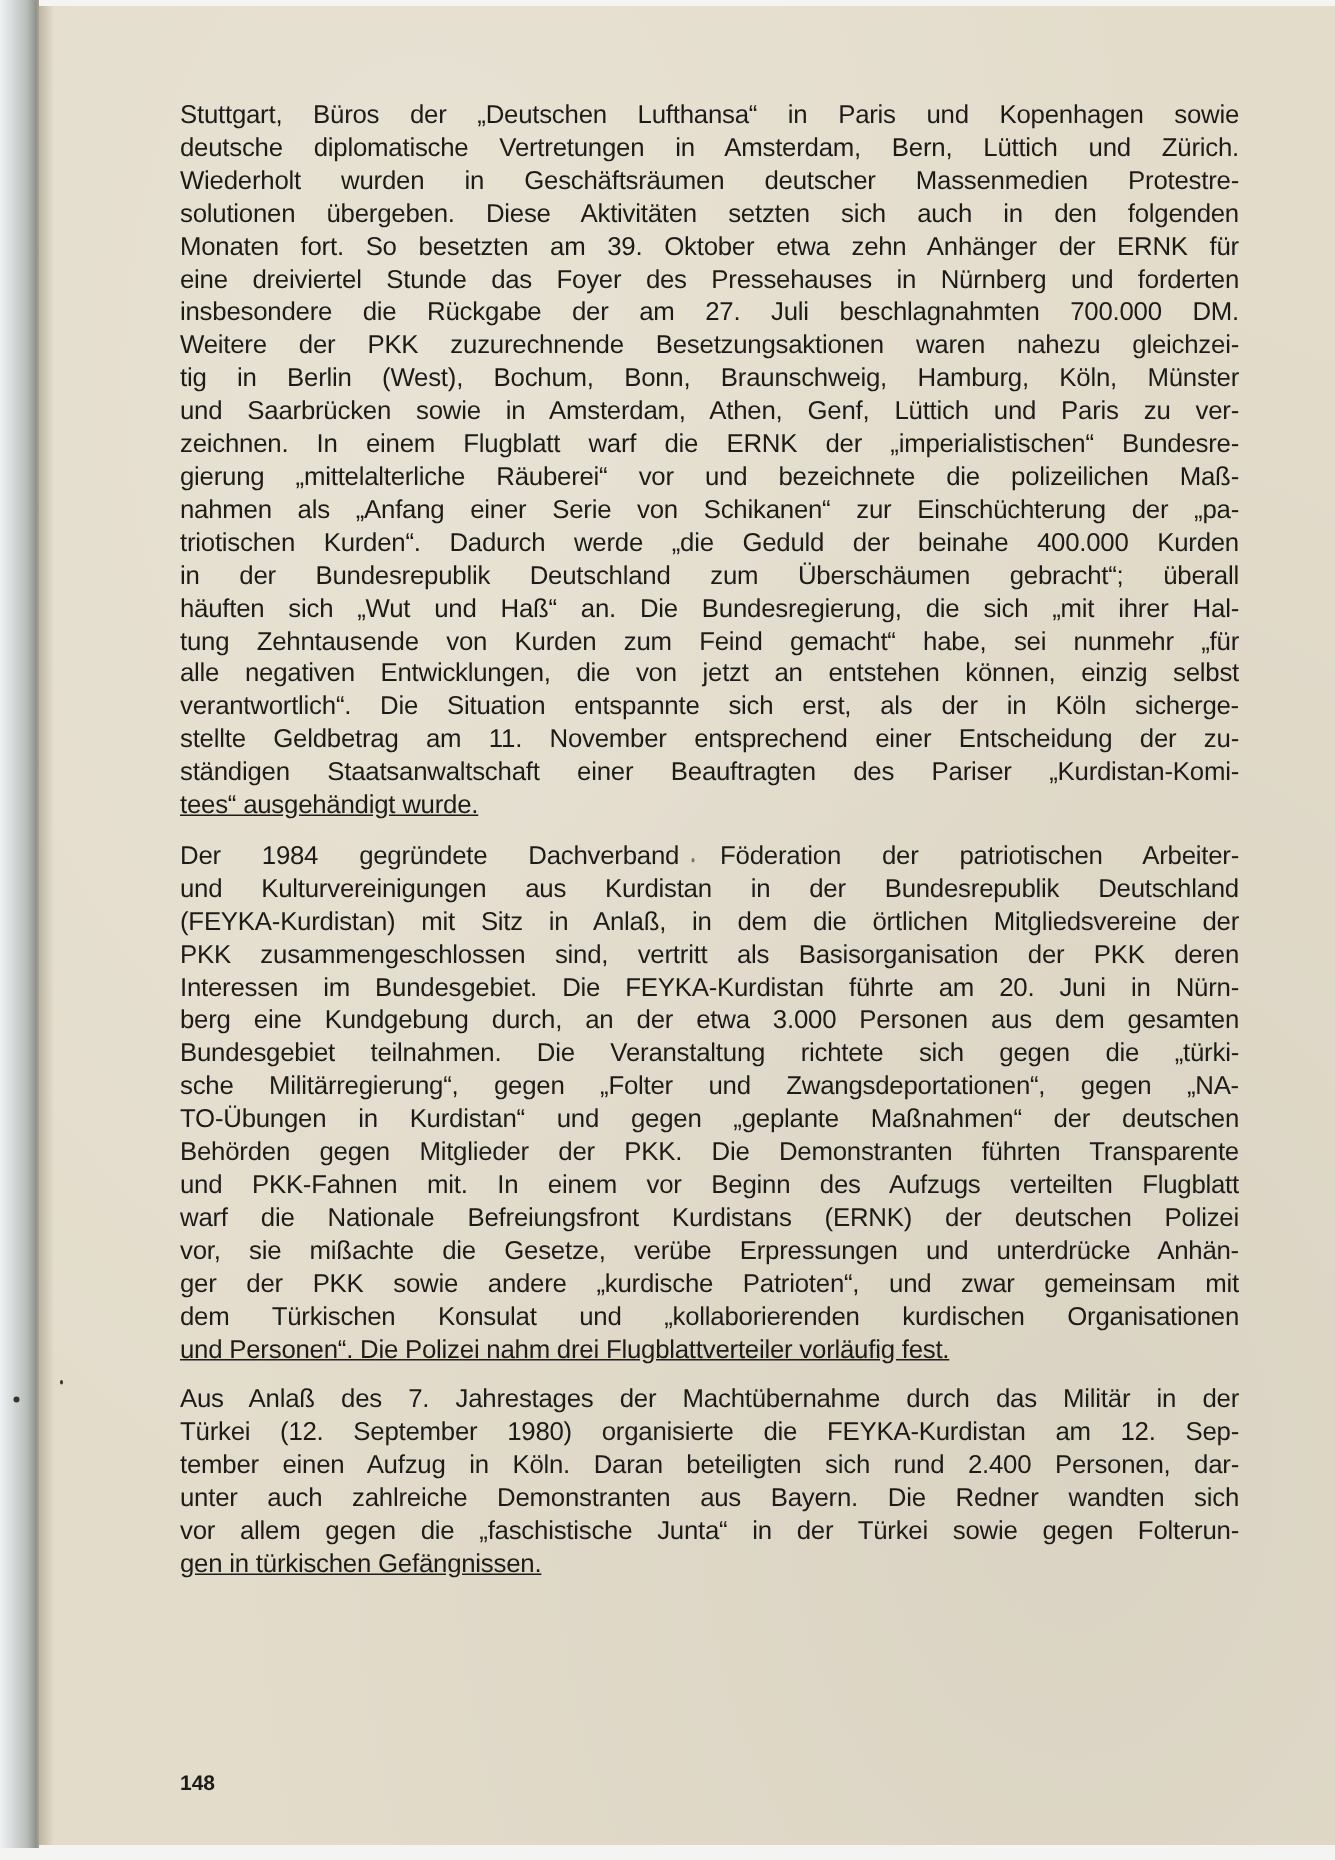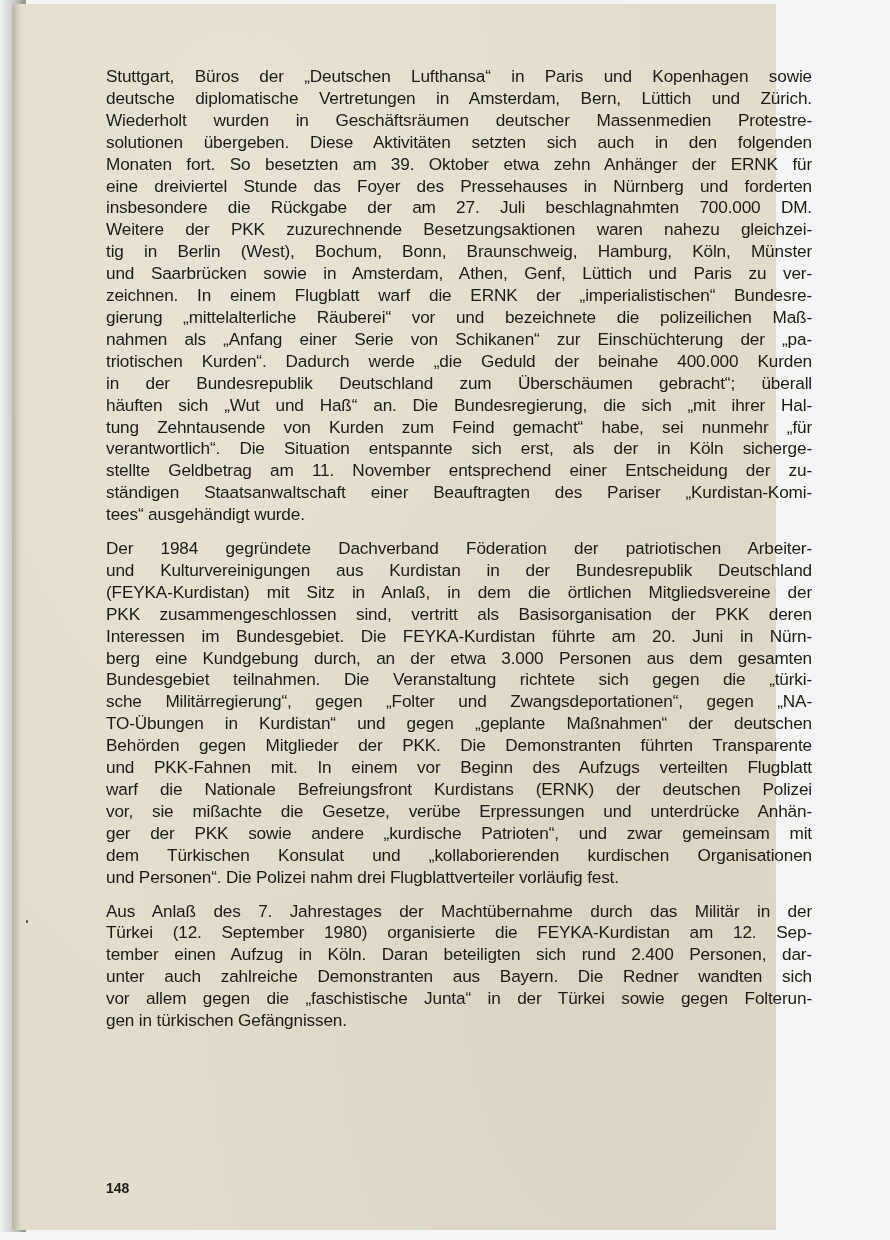--- a/index.html
+++ b/index.html
@@ -6,39 +6,39 @@
   body {
     width: 890px; height: 1240px; position: relative; overflow: hidden;
     background: #f4f4f2;
     font-family: "Liberation Sans", sans-serif;
   }
   .edge {
     position: absolute; left: 0; top: 0; width: 26px; height: 1232px;
     background: linear-gradient(to right, #eef0f1 0px, #d7dcdc 8px, #b9bdb8 18px, #8f938b 24px, #a9a493 26px);
   }
   .page {
-    position: absolute; left: 12px; top: 4px; width: 764px; height: 1226px;
+    position: absolute; left: 26px; top: 4px; width: 864px; height: 1226px;
     background:
       radial-gradient(ellipse at 30% 20%, rgba(255,255,255,0.18), rgba(255,255,255,0) 60%),
       radial-gradient(ellipse at 80% 80%, rgba(0,0,0,0.04), rgba(0,0,0,0) 60%),
       #e3dccb;
   }
   .page::before {
     content: ""; position: absolute; left: 0; top: 0; bottom: 0; width: 10px;
     background: linear-gradient(to right, rgba(140,132,110,0.45), rgba(140,132,110,0));
   }
   .text {
     position: absolute; left: 94px; top: 62px; width: 706px;
     color: #1d1b18; font-size: 17.2px; line-height: 21.9px;
     text-align: justify; letter-spacing: -0.15px;
   }
   .text p { margin: 0 0 12px 0; hyphens: manual; }
   .text b { font-weight: normal; }
   .line { display: block; text-align: justify; text-align-last: justify; white-space: nowrap; }
-  .line.last { text-align-last: left; }
+  .line.last { text-align-last: left; text-decoration: underline; }
   .pagenum {
     position: absolute; left: 94px; top: 1176px;
     font-size: 14px; font-weight: bold; color: #1d1b18;
   }
   .speck { position: absolute; background: #3a342a; border-radius: 50%; }
 </style>
 </head>
 <body>
 
 <div class="edge"></div>
@@ -60,20 +60,21 @@
       <span class="line">Weitere der PKK zuzurechnende Besetzungsaktionen waren nahezu gleichzei-</span>
       <span class="line">tig in Berlin (West), Bochum, Bonn, Braunschweig, Hamburg, Köln, Münster</span>
       <span class="line">und Saarbrücken sowie in Amsterdam, Athen, Genf, Lüttich und Paris zu ver-</span>
       <span class="line">zeichnen. In einem Flugblatt warf die ERNK der „imperialistischen“ Bundesre-</span>
       <span class="line">gierung „mittelalterliche Räuberei“ vor und bezeichnete die polizeilichen Maß-</span>
       <span class="line">nahmen als „Anfang einer Serie von Schikanen“ zur Einschüchterung der „pa-</span>
       <span class="line">triotischen Kurden“. Dadurch werde „die Geduld der beinahe 400.000 Kurden</span>
       <span class="line">in der Bundesrepublik Deutschland zum Überschäumen gebracht“; überall</span>
       <span class="line">häuften sich „Wut und Haß“ an. Die Bundesregierung, die sich „mit ihrer Hal-</span>
       <span class="line">tung Zehntausende von Kurden zum Feind gemacht“ habe, sei nunmehr „für</span>
+      <span class="line">alle negativen Entwicklungen, die von jetzt an entstehen können, einzig selbst</span>
       <span class="line">verantwortlich“. Die Situation entspannte sich erst, als der in Köln sicherge-</span>
       <span class="line">stellte Geldbetrag am 11. November entsprechend einer Entscheidung der zu-</span>
       <span class="line">ständigen Staatsanwaltschaft einer Beauftragten des Pariser „Kurdistan-Komi-</span>
       <span class="line last">tees“ ausgehändigt wurde.</span>
     </p>
 
     <p>
       <span class="line"><span>Der 1984 gegründete Dachverband </span><b>Föderation der patriotischen Arbeiter-</b></span>
       <span class="line"><b>und Kulturvereinigungen aus Kurdistan in der Bundesrepublik Deutschland</b></span>
       <span class="line"><b>(FEYKA-Kurdistan)</b><span> mit Sitz in Anlaß, in dem die örtlichen Mitgliedsvereine der</span></span>

